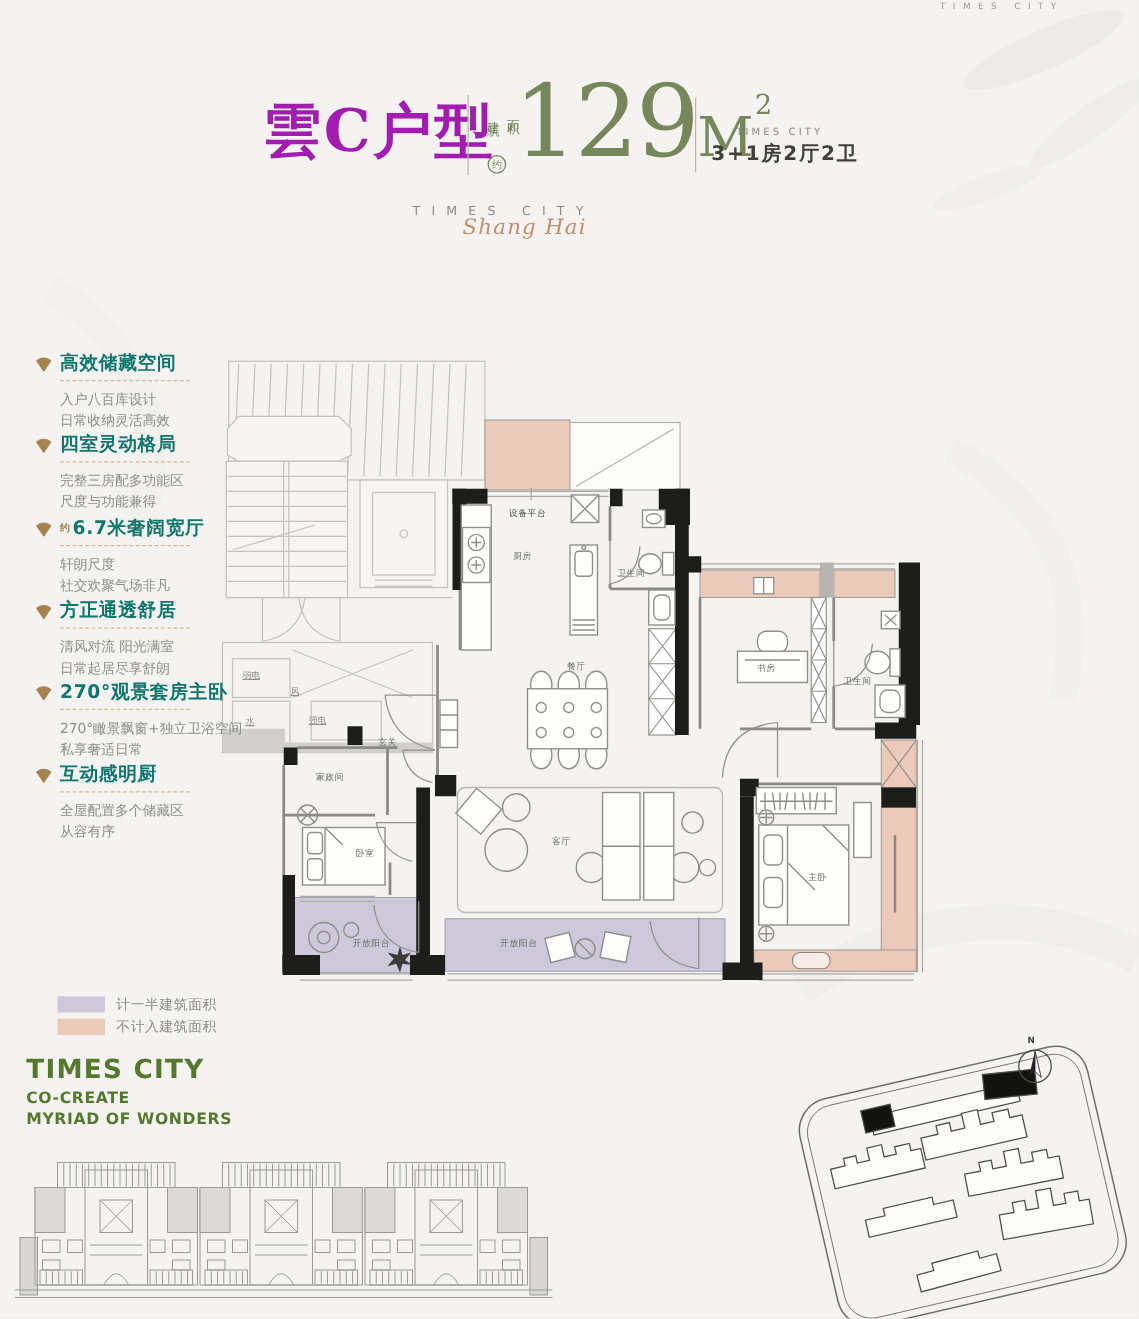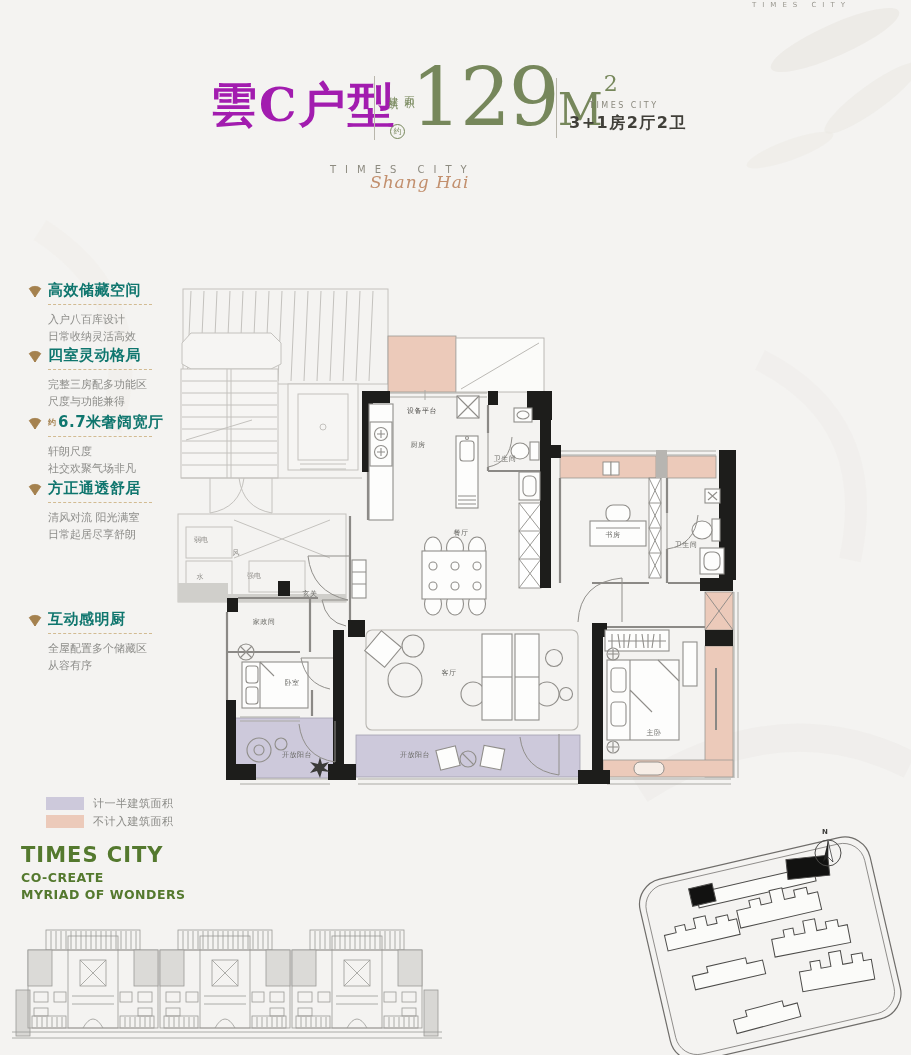--- a/index.html
+++ b/index.html
@@ -34,21 +34,21 @@
   .feature{left:28px;width:182px;}
   .f-head{display:flex;align-items:center;gap:6px;}
   .f-head .ttl{font-size:15px;font-weight:700;color:#0f766e;letter-spacing:0.5px;white-space:nowrap;}
   .f-head .pfx{font-size:8px;font-weight:700;color:#a5824f;margin-right:-4px;}
   .f-rule{width:104px;border-top:1px dashed #d2bb92;margin:4px 0 6px 20px;}
   .f-line{font-size:11px;color:#8d8d8a;line-height:17px;margin-left:20px;white-space:nowrap;}
 
   
   .plabel{transform:translate(-50%,-50%);font-size:7px;color:#6a6a66;white-space:nowrap;letter-spacing:0.5px;}
   .plabel.onpink{color:#4c4b48;margin-top:47px;}
-  .shlabel{transform:translate(-50%,-50%);font-size:7px;color:#8f8d89;white-space:nowrap;}
+  .shlabel{transform:translate(-50%,-50%);font-size:7px;color:#8f8d89;white-space:nowrap;text-decoration:underline;}
 
   
   .legend-row{display:flex;align-items:center;gap:9px;padding-left:24px;}
   .legend-sw{width:38px;height:13px;}
   .legend-lb{font-size:11px;color:#8a8a86;letter-spacing:0.5px;}
   .footer-brand{left:21px;top:843px;font-size:21px;font-weight:800;color:#54792e;letter-spacing:1px;}
   .footer-line{font-size:12.5px;font-weight:800;color:#54792e;letter-spacing:0.5px;}
   .north-n{left:822px;top:828px;font-size:7px;font-weight:700;color:#3c3c3a;}
 </style>
 </head>
@@ -415,20 +415,31 @@
     <div class="f-head">
         <svg width="14" height="12" viewBox="0 0 14 12">
           <path d="M7,12 L1.2,3.6 A8.6,8.6 0 0 1 12.8,3.6 Z M7,12 L7,2 M7,12 L3.6,3.2 M7,12 L10.4,3.2" fill="#a5824f" stroke="#a5824f" stroke-width="0.8"></path>
         </svg>
       <span class="ttl">方正通透舒居</span>
       </div>
     <div class="f-rule"></div>
     <div class="f-line">清风对流 阳光满室</div>
     <div class="f-line">日常起居尽享舒朗</div>
   </div>
+  <div class="abs feature" style="top:544px">
+    <div class="f-head">
+        <svg width="14" height="12" viewBox="0 0 14 12">
+          <path d="M7,12 L1.2,3.6 A8.6,8.6 0 0 1 12.8,3.6 Z M7,12 L7,2 M7,12 L3.6,3.2 M7,12 L10.4,3.2" fill="#a5824f" stroke="#a5824f" stroke-width="0.8"></path>
+        </svg>
+      <span class="ttl">270°观景套房主卧</span>
+      </div>
+    <div class="f-rule"></div>
+    <div class="f-line">270°瞰景飘窗+独立卫浴空间</div>
+    <div class="f-line">私享奢适日常</div>
+  </div>
   <div class="abs feature" style="top:610px">
     <div class="f-head">
         <svg width="14" height="12" viewBox="0 0 14 12">
           <path d="M7,12 L1.2,3.6 A8.6,8.6 0 0 1 12.8,3.6 Z M7,12 L7,2 M7,12 L3.6,3.2 M7,12 L10.4,3.2" fill="#a5824f" stroke="#a5824f" stroke-width="0.8"></path>
         </svg>
       <span class="ttl">互动感明厨</span>
       </div>
     <div class="f-rule"></div>
     <div class="f-line">全屋配置多个储藏区</div>
     <div class="f-line">从容有序</div>
@@ -439,21 +450,21 @@
   <span class="abs plabel" style="left:505px;top:459px">卫生间</span>
   <span class="abs plabel" style="left:461px;top:533px">餐厅</span>
   <span class="abs plabel" style="left:613px;top:535px">书房</span>
   <span class="abs plabel" style="left:686px;top:545px">卫生间</span>
   <span class="abs plabel" style="left:310px;top:594px">玄关</span>
   <span class="abs plabel" style="left:264px;top:622px">家政间</span>
   <span class="abs plabel" style="left:292px;top:683px">卧室</span>
   <span class="abs plabel" style="left:449px;top:673px">客厅</span>
   <span class="abs plabel" style="left:297px;top:755px">开放阳台</span>
   <span class="abs plabel" style="left:415px;top:755px">开放阳台</span>
-  <span class="abs plabel" style="left:654px;top:733px">主卧</span>
+  <span class="abs plabel" style="left:654px;top:702px">主卧</span>
   <span class="abs shlabel" style="left:201px;top:540px">弱电</span>
   <span class="abs shlabel" style="left:236px;top:553px">风</span>
   <span class="abs shlabel" style="left:200px;top:577px">水</span>
   <span class="abs shlabel" style="left:254px;top:576px">强电</span>
 
   <div class="abs legend-row" style="left:22px;top:796px">
     <div class="legend-sw" style="background: rgb(205, 201, 219);"></div>
     <div class="legend-lb">计一半建筑面积</div>
   </div>
   <div class="abs legend-row" style="left:22px;top:814px">

